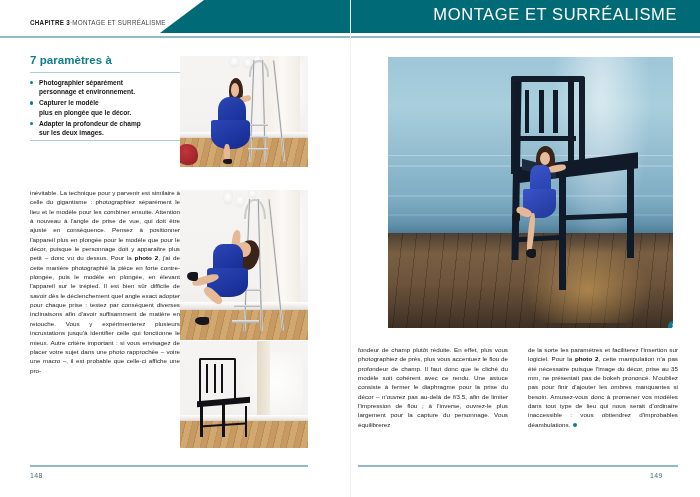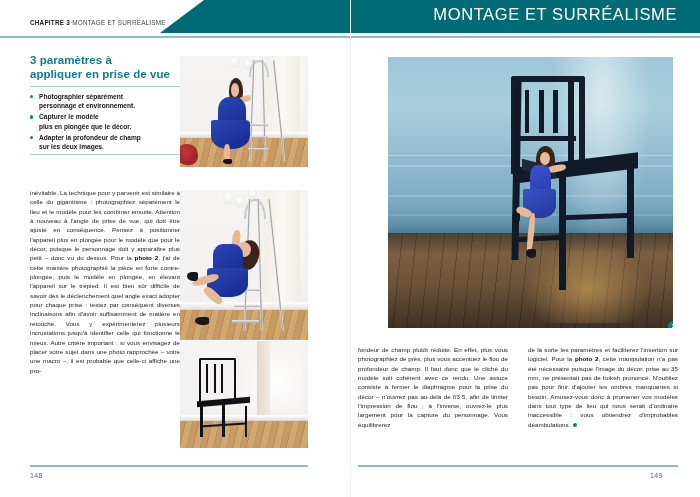--- a/index.html
+++ b/index.html
@@ -450,22 +450,21 @@
 
   <div class="chapter-line">
     <span class="chap-strong">CHAPITRE 3</span><span class="chap-sep">·</span><span class="chap-rest">MONTAGE ET SURRÉALISME</span>
   </div>
 
   <div class="header-rule"></div>
   <div class="gutter"></div>
 
   <div class="lede">
     <div class="lede-title">
-      <span>3 paramètres à</span><br>
-      <span>appliquer en prise de vue</span>
+      <span>7 paramètres à</span><br>
     </div>
     <div class="lede-rule"></div>
     <ul class="lede-list">
       <li>
         <span class="bullet-dot"></span>
         <span class="l2">Photographier séparément</span>
         <span class="l2">personnage et environnement.</span>
       </li>
       <li>
         <span class="bullet-dot"></span>

